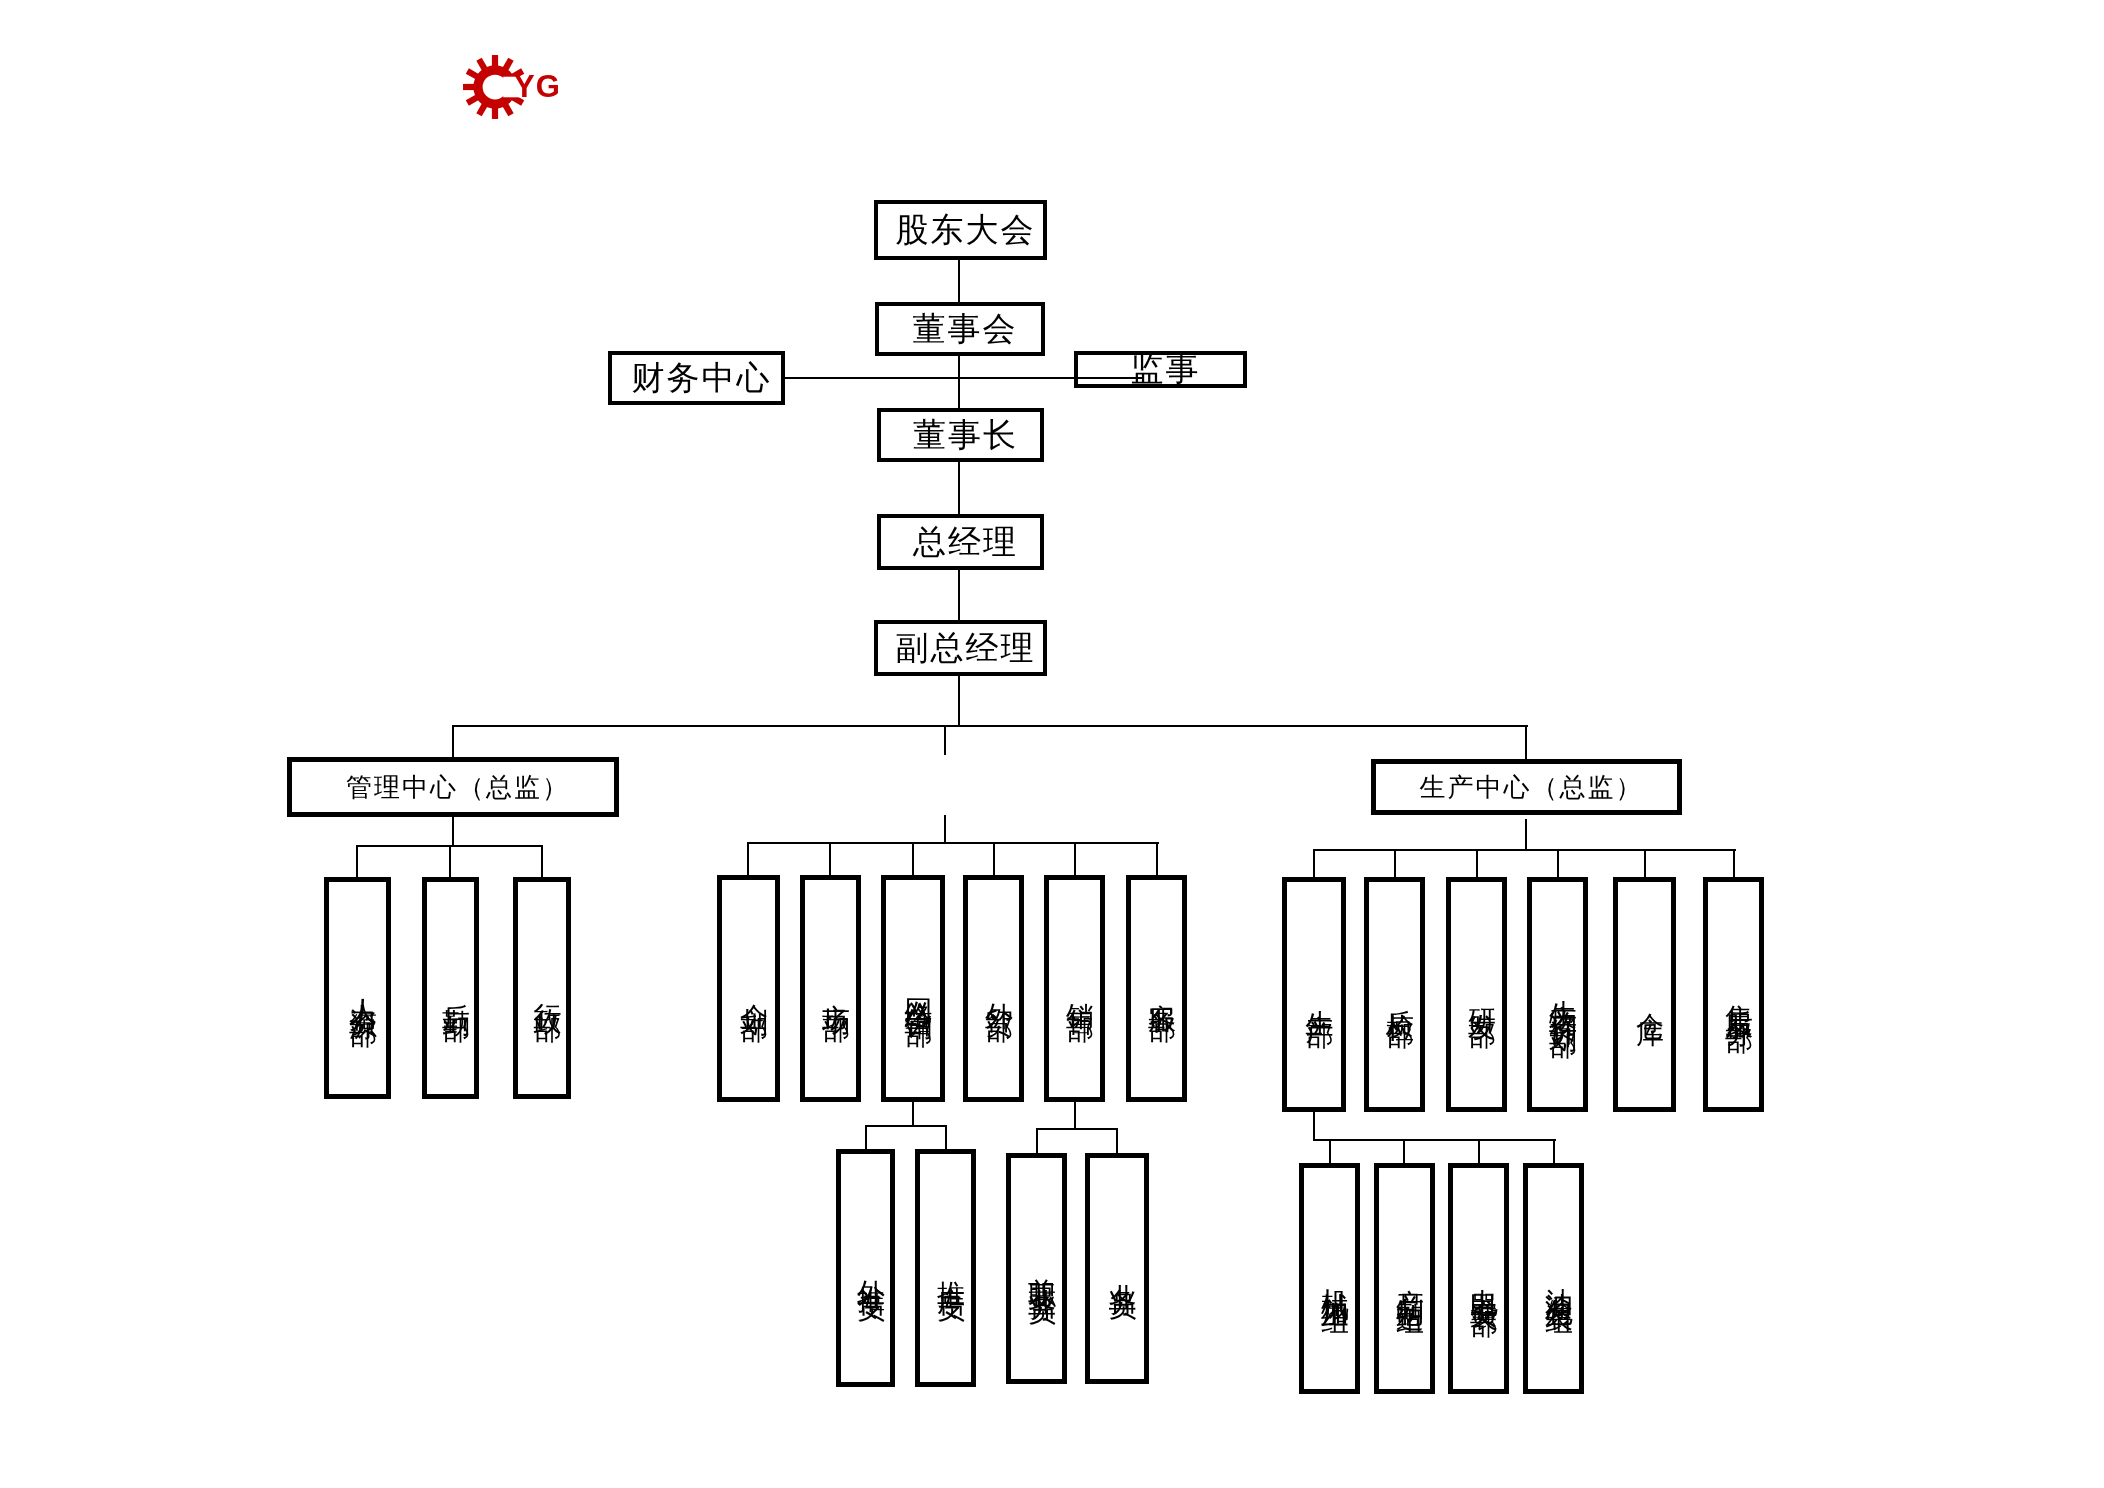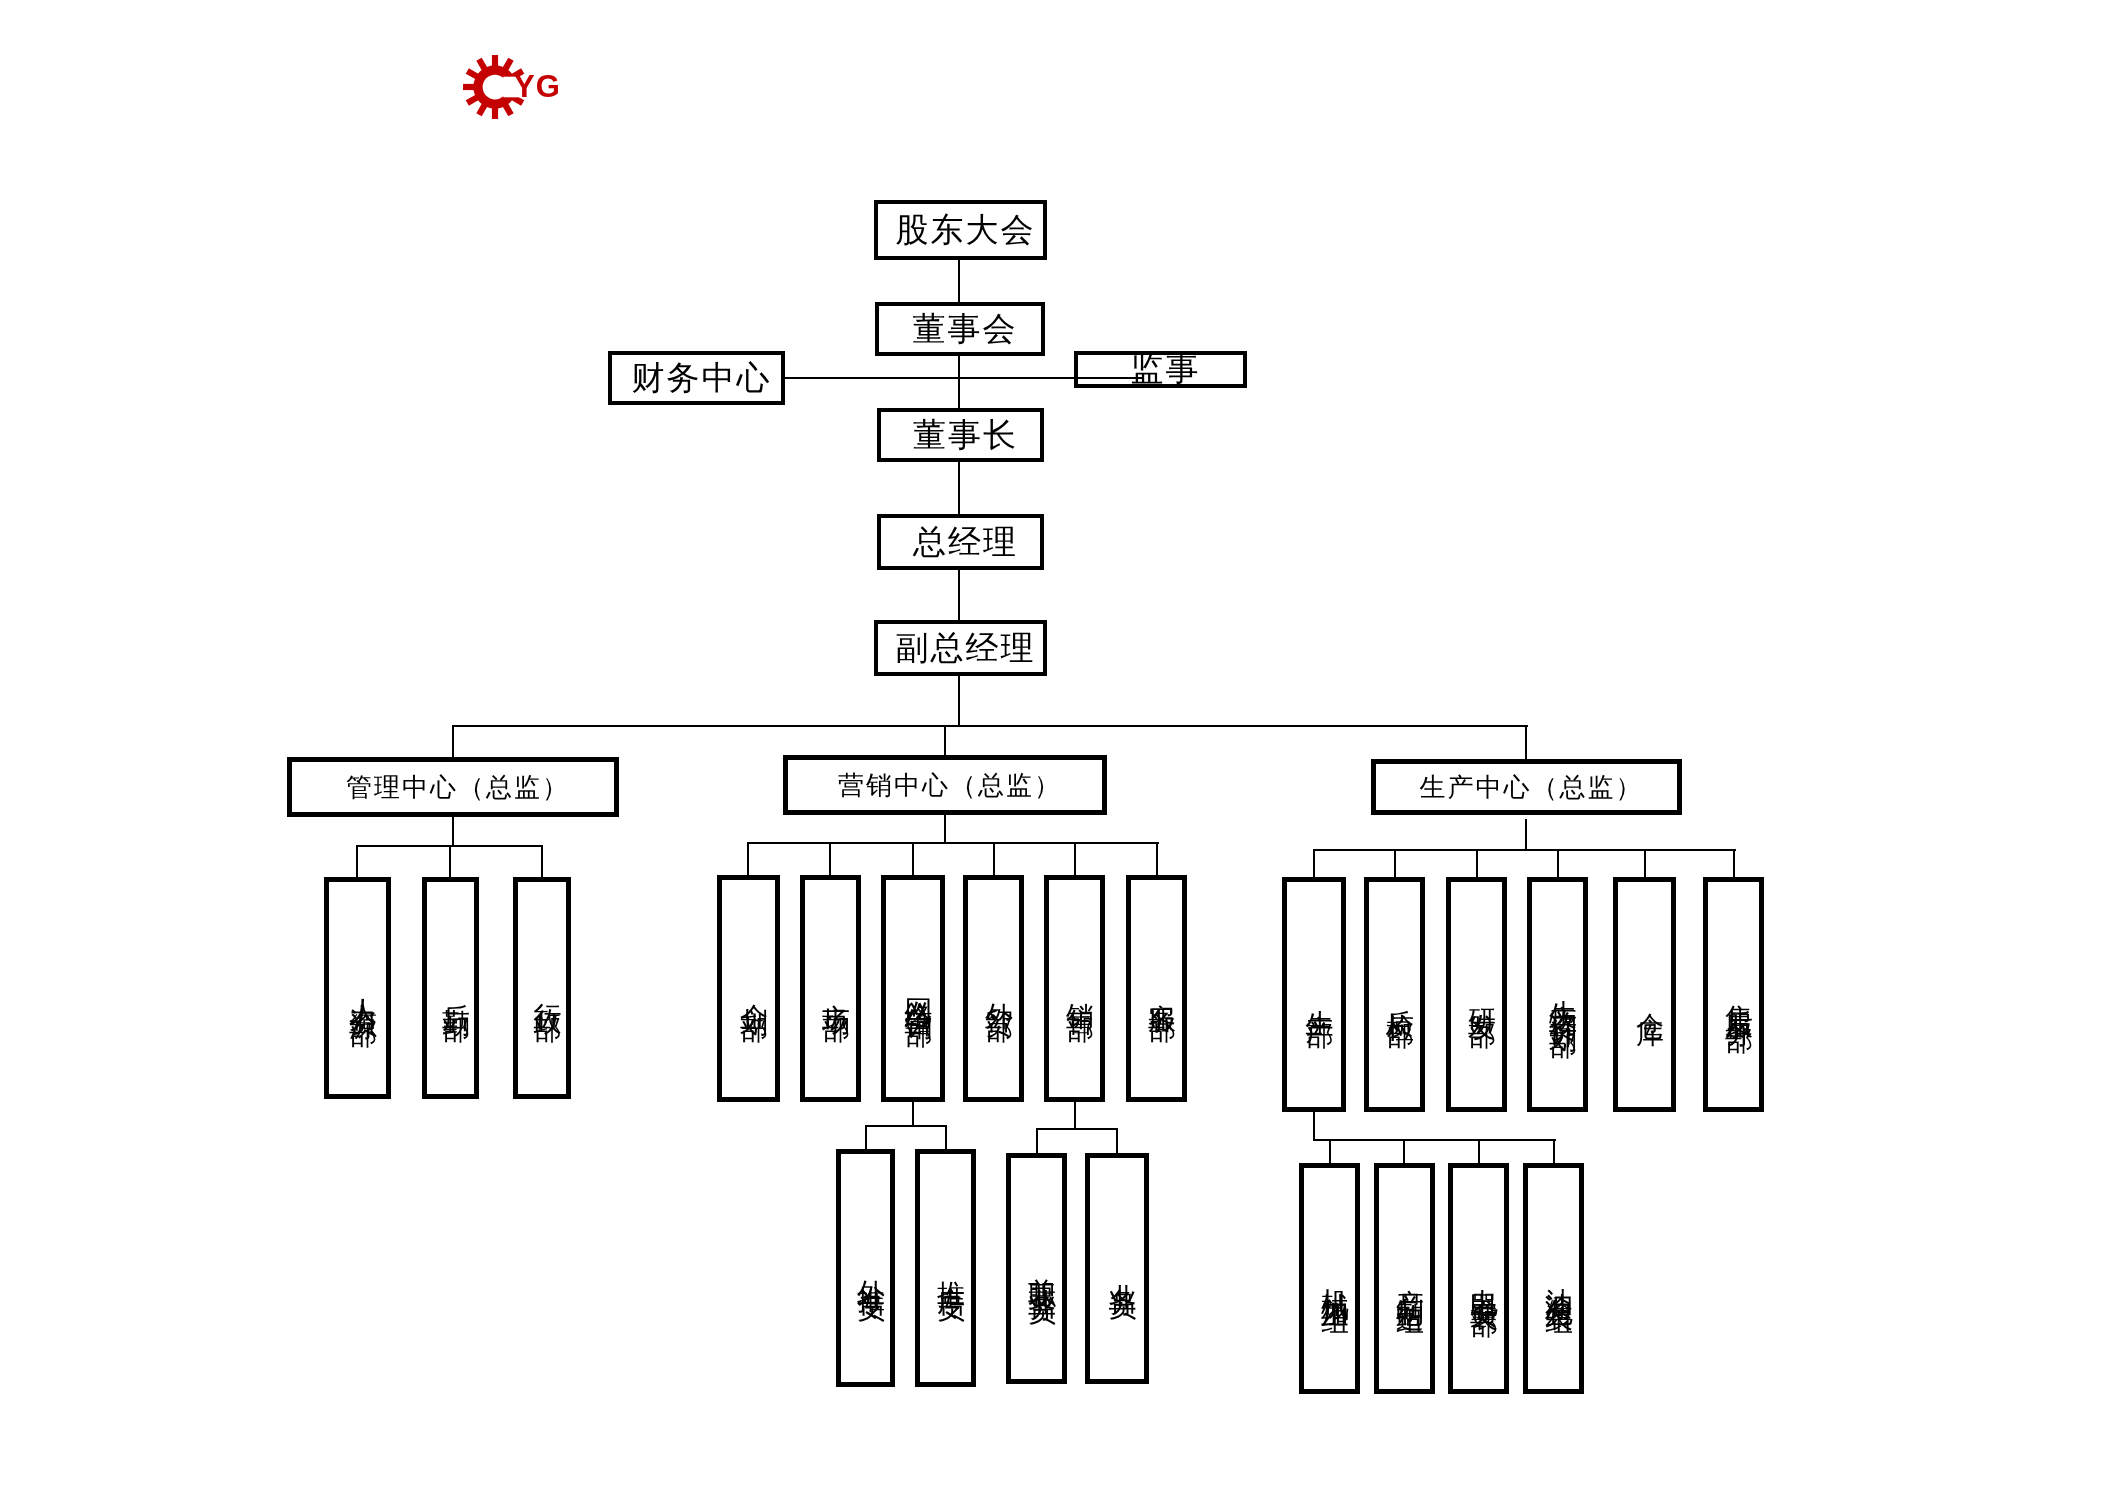--- a/index.html
+++ b/index.html
@@ -73,21 +73,20 @@
 
   <div class="box h" style="left:874px;top:200px;width:173px;height:60px">股东大会</div>
   <div class="box h" style="left:875px;top:302px;width:170px;height:54px">董事会</div>
   <div class="box h" style="left:608px;top:351px;width:177px;height:54px">财务中心</div>
   <div class="box h" style="left:1074px;top:351px;width:173px;height:37px">监事</div>
   <div class="box h" style="left:877px;top:408px;width:167px;height:54px">董事长</div>
   <div class="box h" style="left:877px;top:514px;width:167px;height:56px">总经理</div>
   <div class="box h" style="left:874px;top:620px;width:173px;height:56px">副总经理</div>
 
   <div class="box h center" style="left:287px;top:757px;width:332px;height:60px">管理中心（总监）</div>
-  <div class="box h center" style="left:783px;top:755px;width:324px;height:60px">营销中心（总监）</div>
   <div class="box h center" style="left:1371px;top:759px;width:311px;height:56px">生产中心（总监）</div>
 
   <div class="box v" style="left:324px;top:877px;width:67px;height:222px">人力资源部</div>
   <div class="box v" style="left:422px;top:877px;width:57px;height:222px">后勤部</div>
   <div class="box v" style="left:513px;top:877px;width:58px;height:222px">行政部</div>
 
   <div class="box v" style="left:717px;top:875px;width:63px;height:227px">企划部</div>
   <div class="box v" style="left:800px;top:875px;width:61px;height:227px">市场部</div>
   <div class="box v" style="left:881px;top:875px;width:64px;height:227px">网络营销部</div>
   <div class="box v" style="left:963px;top:875px;width:61px;height:227px">外贸部</div>

